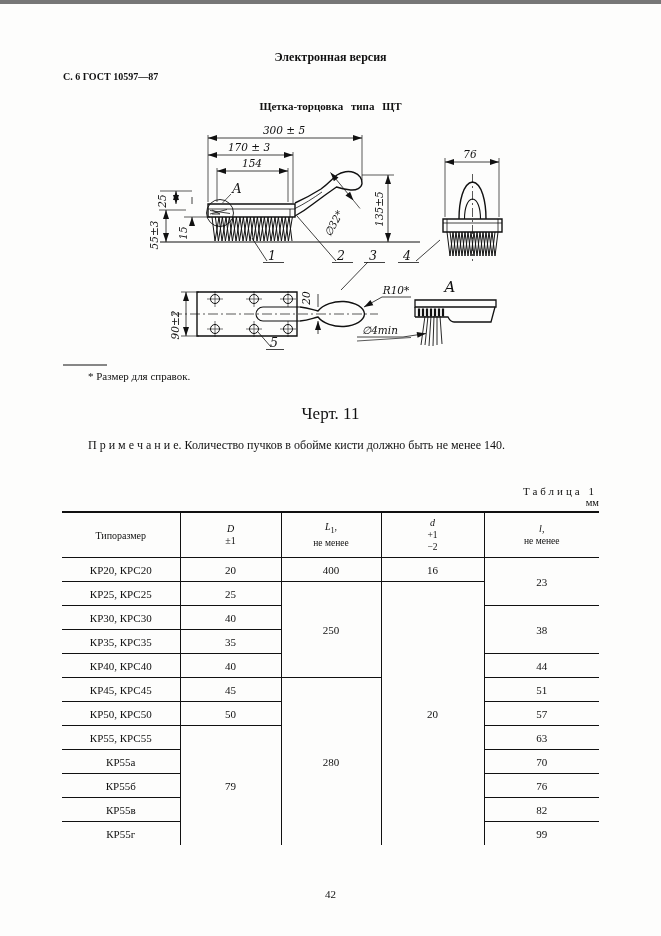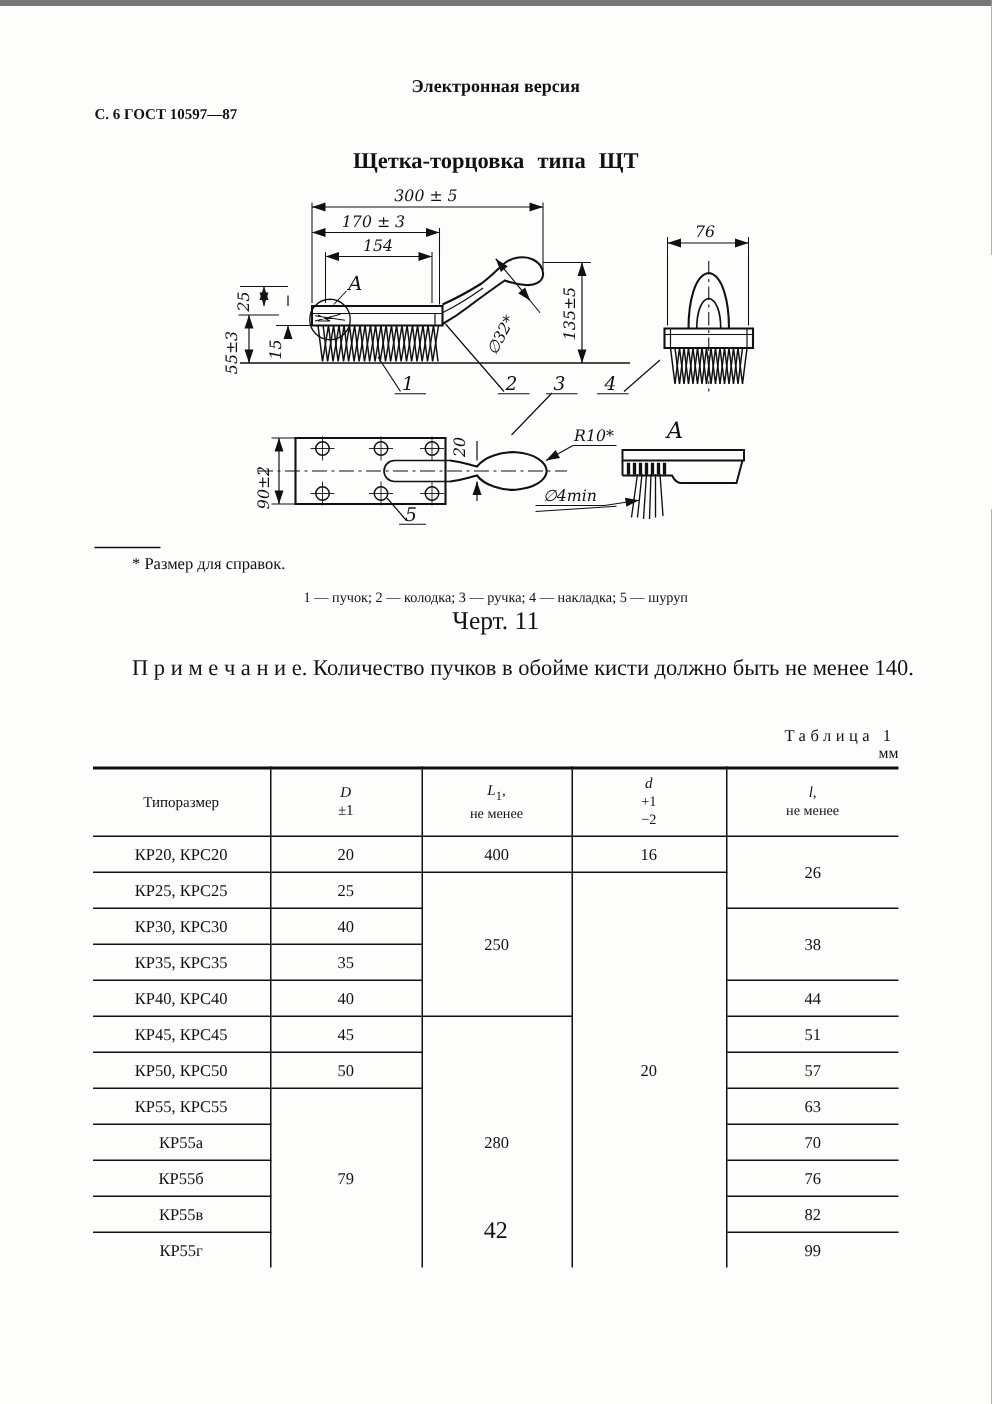--- a/index.html
+++ b/index.html
@@ -30,21 +30,21 @@
 </style>
 </head>
 <body>
 
 <div class="page">
 
   <div class="c b" style="top:46px;font-size:12px">Электронная версия</div>
 
   <div class="abs b" style="left:63px;top:67px;font-size:10px">С. 6 ГОСТ 10597—87</div>
 
-  <div class="c b" style="top:96px;font-size:15px;word-spacing:5px">Щетка-торцовка типа ЩТ</div>
+  <div class="c b" style="top:96px;font-size:11px;word-spacing:5px">Щетка-торцовка типа ЩТ</div>
 
   <svg width="661" height="470" viewBox="0 0 661 470">
     <defs>
       <marker id="ah" markerWidth="11" markerHeight="8" refX="9.5" refY="4" orient="auto-start-reverse" markerUnits="userSpaceOnUse">
         <path d="M0.5,1 L9.5,4 L0.5,7 Z" fill="#111"></path>
       </marker>
     </defs>
 
     <g stroke="#111" fill="none">
 
@@ -171,25 +171,24 @@
       <text class="dim" transform="translate(310,294) rotate(-90)">20</text>
       <text class="dim" x="396" y="290">R10*</text>
       <text class="pos" x="274" y="343">5</text>
       <text class="det" x="450" y="288">А</text>
       <text class="dim" x="380" y="330">∅4min</text>
     </g>
   </svg>
 
   <div class="abs" style="left:88px;top:366px;font-size:11px">* Размер для справок.</div>
 
-  <div class="c" style="top:390px;font-size:9.5px">1 — пучок; 2 — колодка; 3 — ручка; 4 — накладка; 5 — шуруп</div>
 
   <div class="c" style="top:400px;font-size:17px">Черт. 11</div>
 
-  <div class="abs" style="left:88px;top:434px;font-size:15px">
+  <div class="abs" style="left:88px;top:434px;font-size:12px">
     <span>П р и м е ч а н и е.</span>
     <span>Количество пучков в обойме кисти должно быть не менее 140.</span>
   </div>
 
   <div class="abs" style="right:64px;top:481px;font-size:11px;letter-spacing:3px">Таблица 1</div>
 
   <div class="abs" style="left:62px;top:493px;width:537px;text-align:right;font-size:10.5px">мм</div>
 
   <table class="gost">
     <colgroup>
@@ -220,21 +219,21 @@
             <div class="hline small">не менее</div>
           </th>
       </tr>
     </thead>
     <tbody>
       <tr>
         <td class="nm bl0">КР20, КРС20</td>
         <td>20</td>
         <td>400</td>
         <td>16</td>
-        <td class="br0" rowspan="2">26</td>
+        <td class="br0" rowspan="2">23</td>
       </tr>
       <tr>
         <td class="nm bl0">КР25, КРС25</td>
         <td>25</td>
         <td rowspan="4">250</td>
         <td class="bb0" rowspan="11">20</td>
       </tr>
       <tr>
         <td class="nm bl0">КР30, КРС30</td>
         <td>40</td>
@@ -277,15 +276,15 @@
         <td class="nm bl0">КР55в</td>
         <td class="br0">82</td>
       </tr>
       <tr>
         <td class="nm bl0 bb0">КР55г</td>
         <td class="br0 bb0">99</td>
       </tr>
     </tbody>
   </table>
 
-  <div class="c" style="top:808px;font-size:16px">42</div>
+  <div class="c" style="top:884px;font-size:11px">42</div>
 
 </div>
 
 </body></html>

